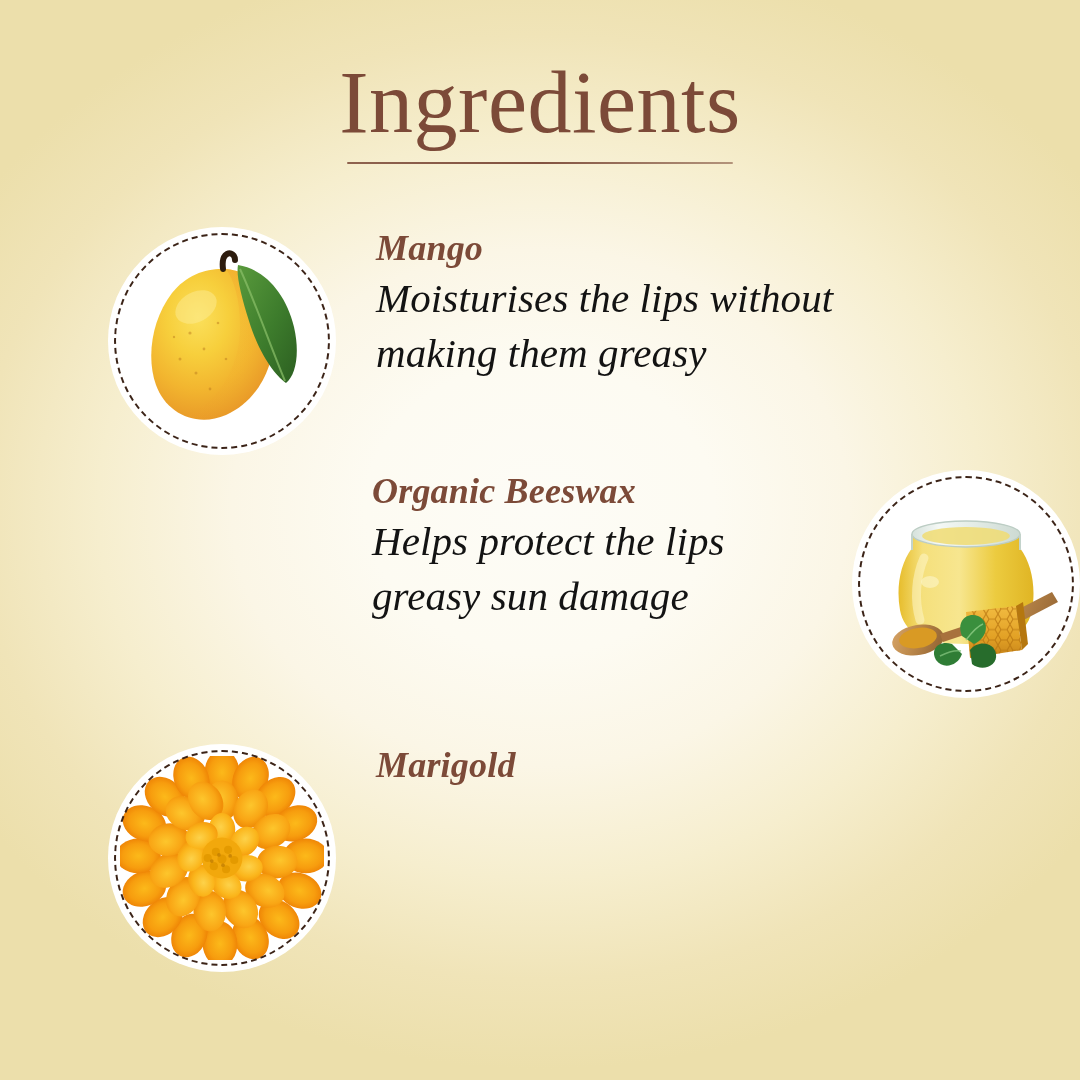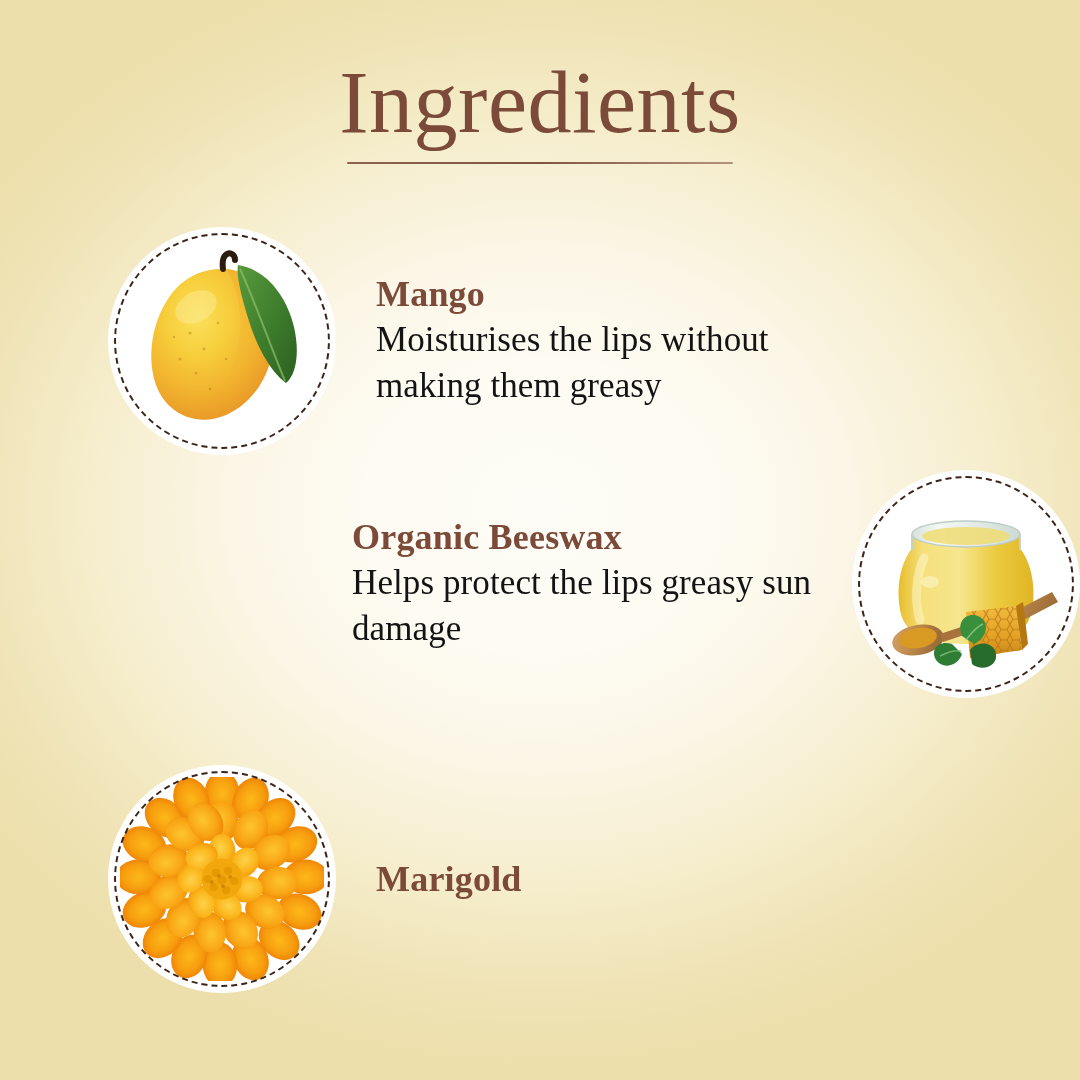--- a/index.html
+++ b/index.html
@@ -57,26 +57,27 @@
         rgba(124,74,56,0.85) 0%,
         rgba(124,74,56,0.95) 50%,
         rgba(124,74,56,0.55) 100%);
     border-radius: 1px;
   }
 
   
   .row {
     position: absolute;
     display: flex;
-    align-items: center;
+    align-items: flex-start;
+    font-style: italic;
   }
 
   .row-1 { top: 227px; left: 108px; }
   .row-2 { top: 470px; left: 352px; }
-  .row-3 { top: 765px; left: 108px; }
+  .row-3 { top: 744px; left: 108px; }
 
   .row-2 { flex-direction: row-reverse; }
 
   
   .badge {
     position: relative;
     width: 228px;
     height: 228px;
     flex: 0 0 228px;
     border-radius: 50%;
@@ -103,32 +104,33 @@
   
   .text-col {
     padding-left: 40px;
     max-width: 520px;
   }
 
   .row-2 .text-col {
     padding-left: 0;
     padding-right: 36px;
     text-align: left;
+    margin-left: 20px;
   }
 
   .ing-name {
     font-size: 36px;
     font-weight: 700;
     color: #7c4a38;
     line-height: 1.18;
     letter-spacing: 0.2px;
   }
 
   .ing-desc {
-    font-size: 35px;
+    font-size: 41px;
     color: #131313;
     line-height: 1.32;
     letter-spacing: 0.1px;
     margin-top: 2px;
   }
 </style>
 </head>
 <body>
 
 <div id="poster">

